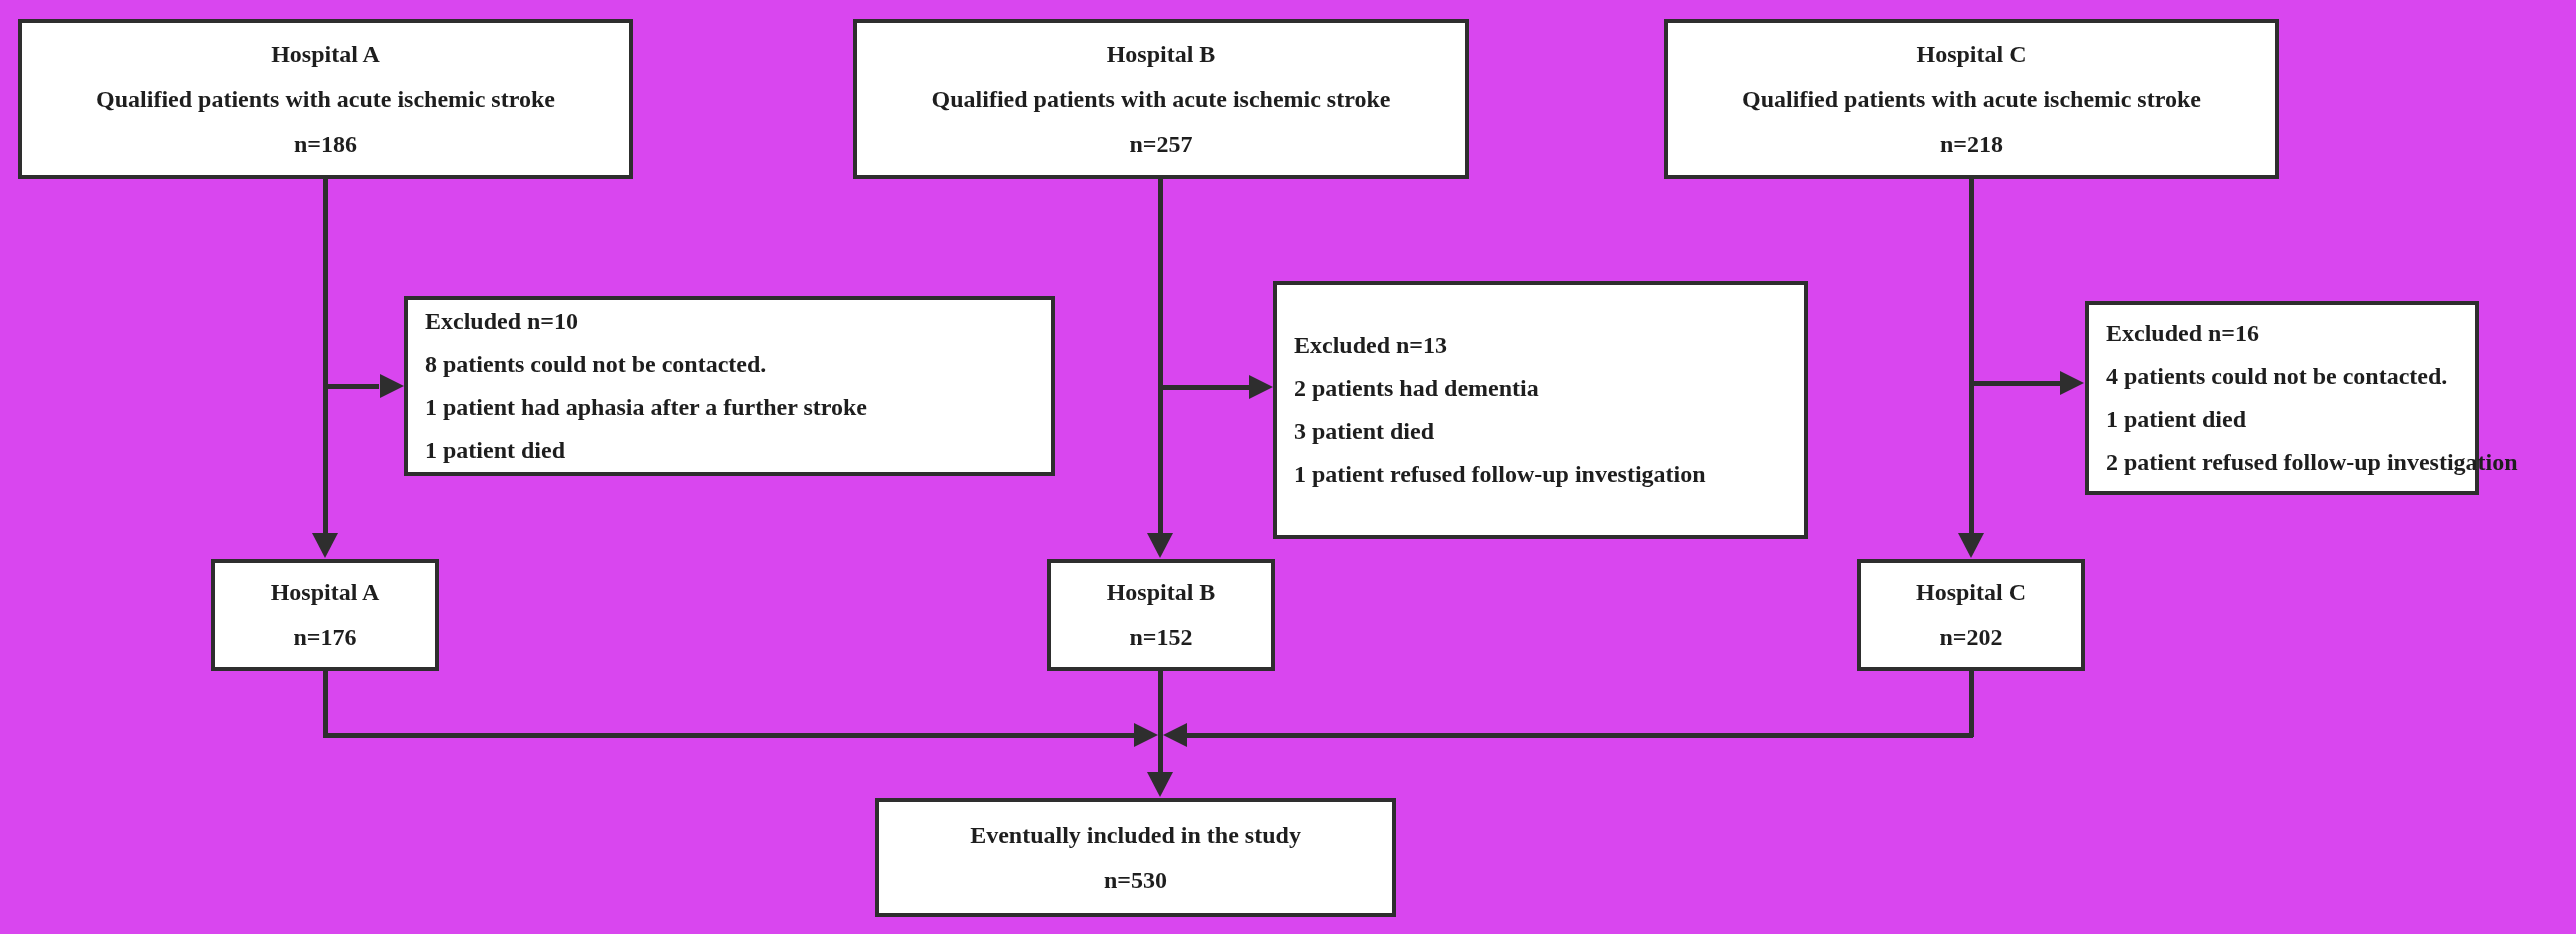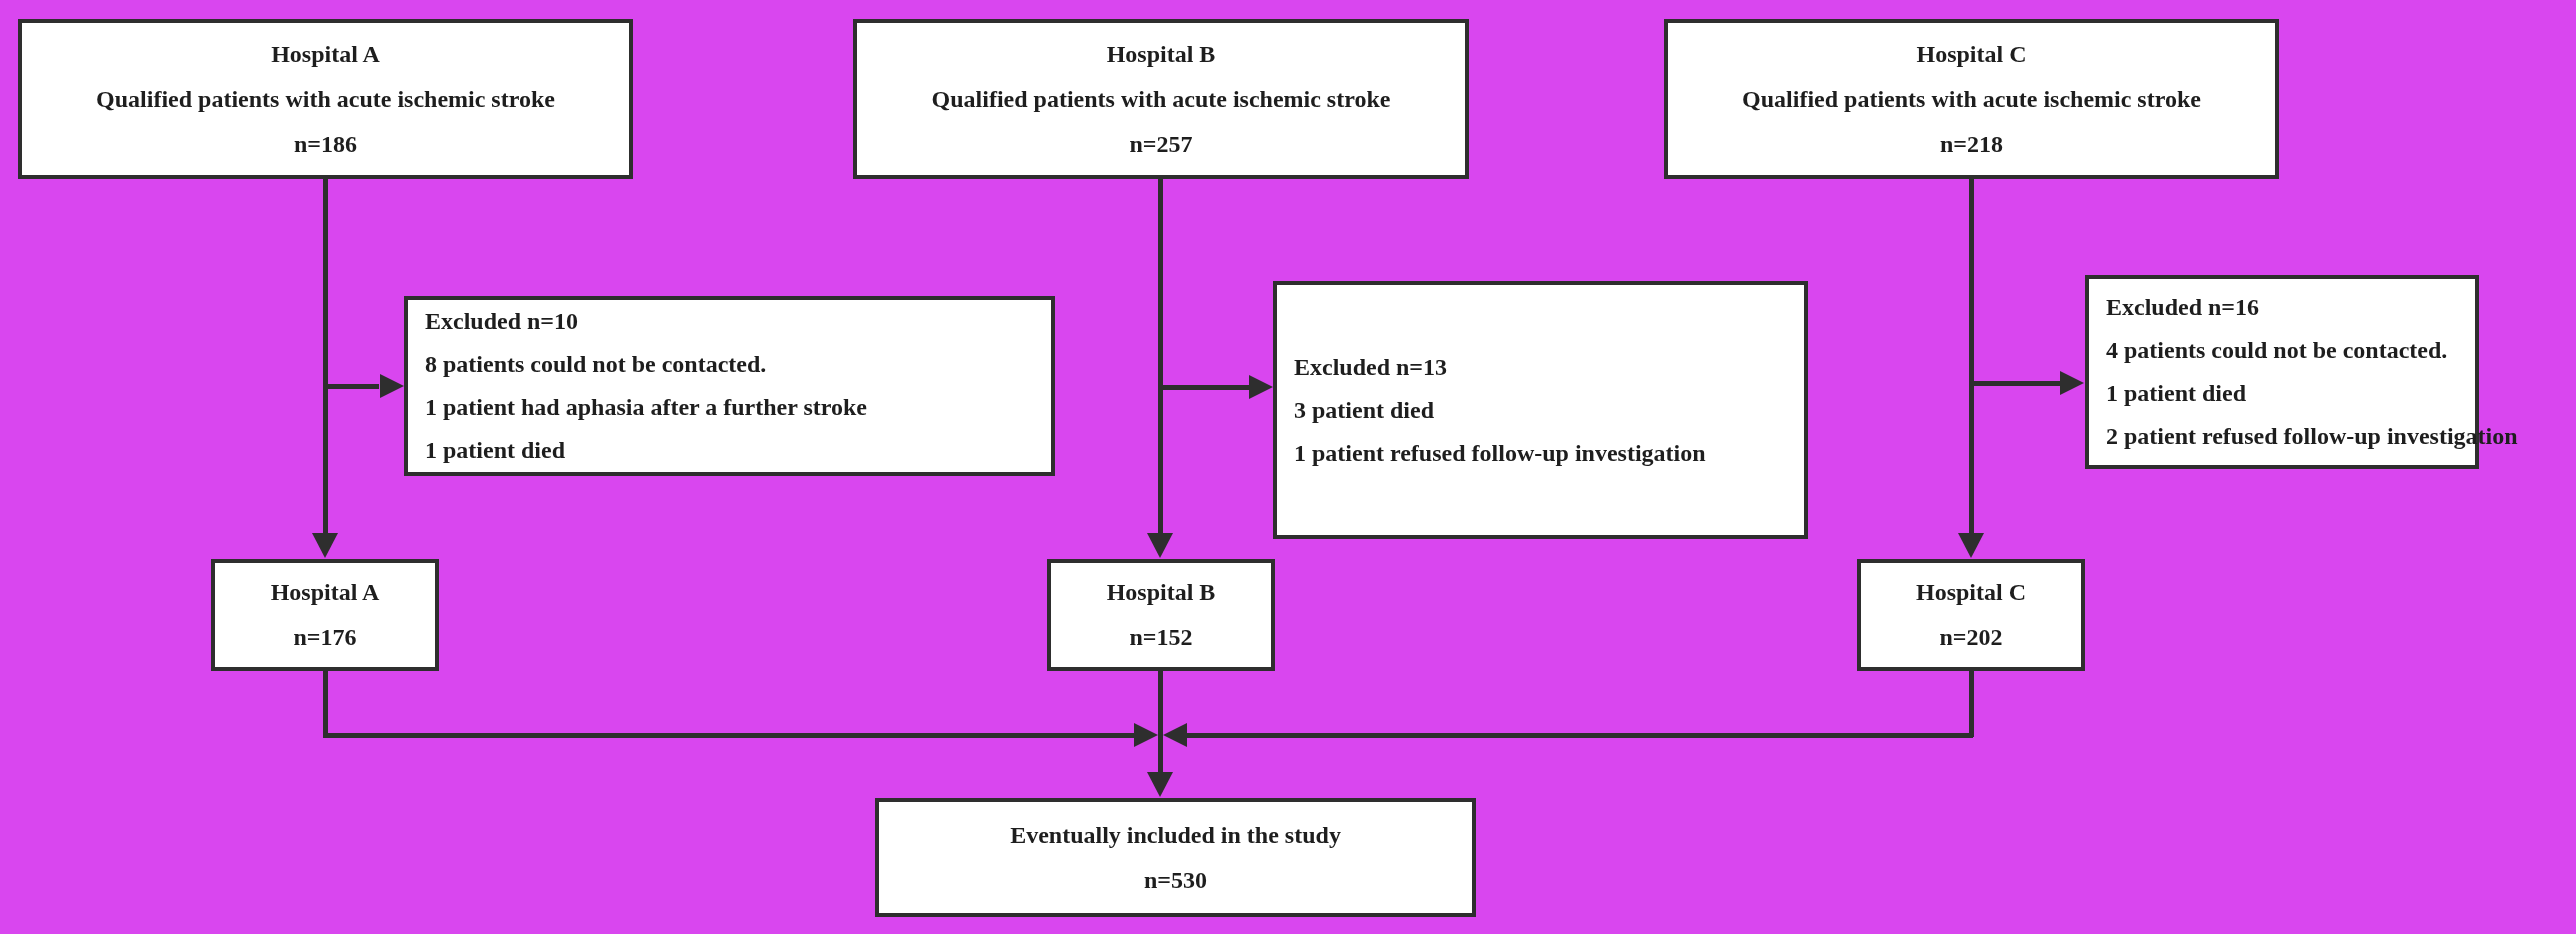--- a/index.html
+++ b/index.html
@@ -76,25 +76,26 @@
 
   <div class="box excluded" style="left:404px; top:296px; width:651px; height:180px;">
     <div class="bline">Excluded n=10</div>
     <div class="bline">8 patients could not be contacted.</div>
     <div class="bline">1 patient had aphasia after a further stroke</div>
     <div class="bline">1 patient died</div>
   </div>
 
   <div class="box excluded" style="left:1273px; top:281px; width:535px; height:258px;">
     <div class="bline">Excluded n=13</div>
+    <div class="bline">2 patients had dementia</div>
     <div class="bline">3 patient died</div>
     <div class="bline">1 patient refused follow-up investigation</div>
   </div>
 
-  <div class="box excluded" style="left:2085px; top:275px; width:394px; height:194px;">
+  <div class="box excluded" style="left:2085px; top:301px; width:394px; height:194px;">
     <div class="bline">Excluded n=16</div>
     <div class="bline">4 patients could not be contacted.</div>
     <div class="bline">1 patient died</div>
     <div class="bline">2 patient refused follow-up investigation</div>
   </div>
 
   <div class="box" style="left:211px; top:559px; width:228px; height:112px;">
     <div class="bline">Hospital A</div>
     <div class="bline">n=176</div>
   </div>
@@ -102,21 +103,21 @@
   <div class="box" style="left:1047px; top:559px; width:228px; height:112px;">
     <div class="bline">Hospital B</div>
     <div class="bline">n=152</div>
   </div>
 
   <div class="box" style="left:1857px; top:559px; width:228px; height:112px;">
     <div class="bline">Hospital C</div>
     <div class="bline">n=202</div>
   </div>
 
-  <div class="box" style="left:875px; top:798px; width:601px; height:119px;">
+  <div class="box" style="left:875px; top:798px; width:521px; height:119px;">
     <div class="bline">Eventually included in the study</div>
     <div class="bline">n=530</div>
   </div>
 
   <div class="vline" style="left:323px; top:179px; height:354px;"></div>
   <div class="arr down" style="left:312px; top:533px;"></div>
   <div class="hline" style="left:323px; top:384px; width:56px;"></div>
   <div class="arr right" style="left:380px; top:374px;"></div>
   <div class="vline" style="left:323px; top:671px; height:66px;"></div>
 

